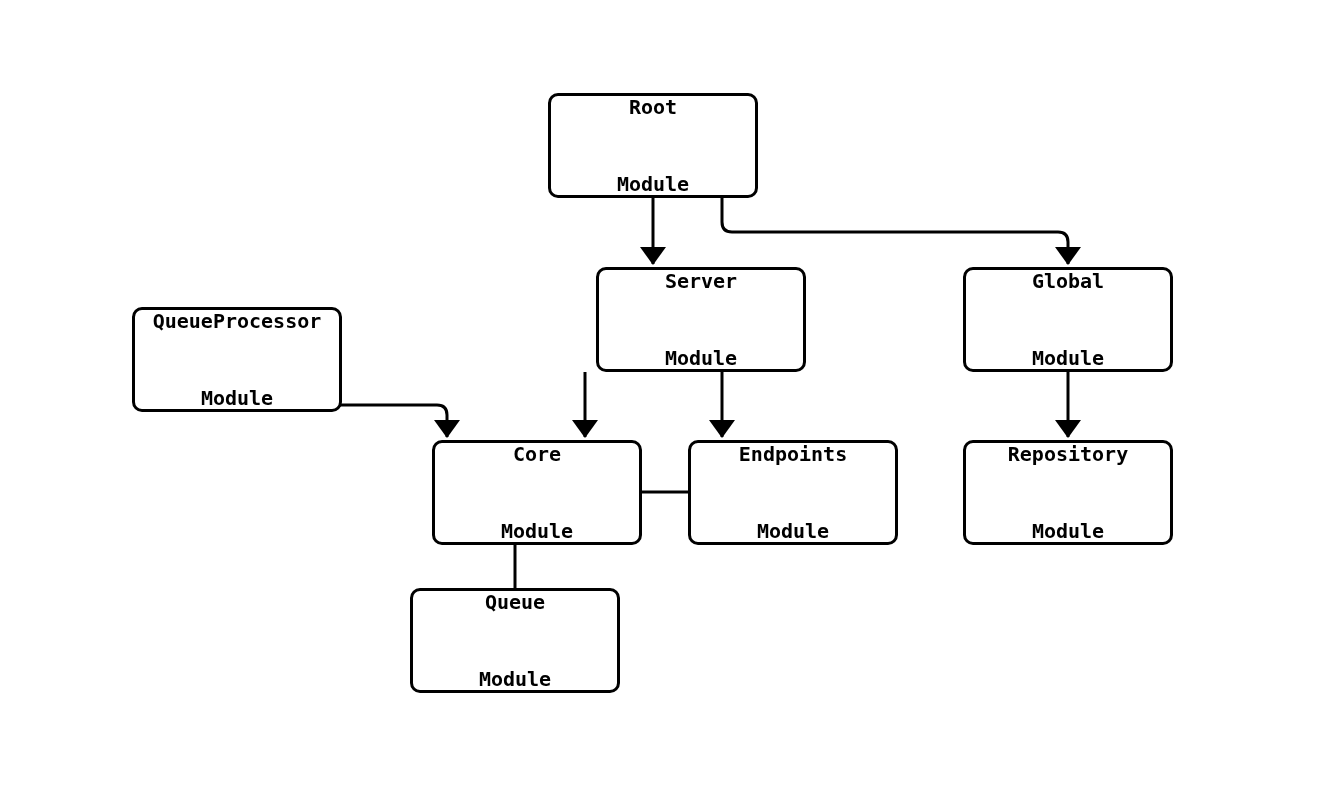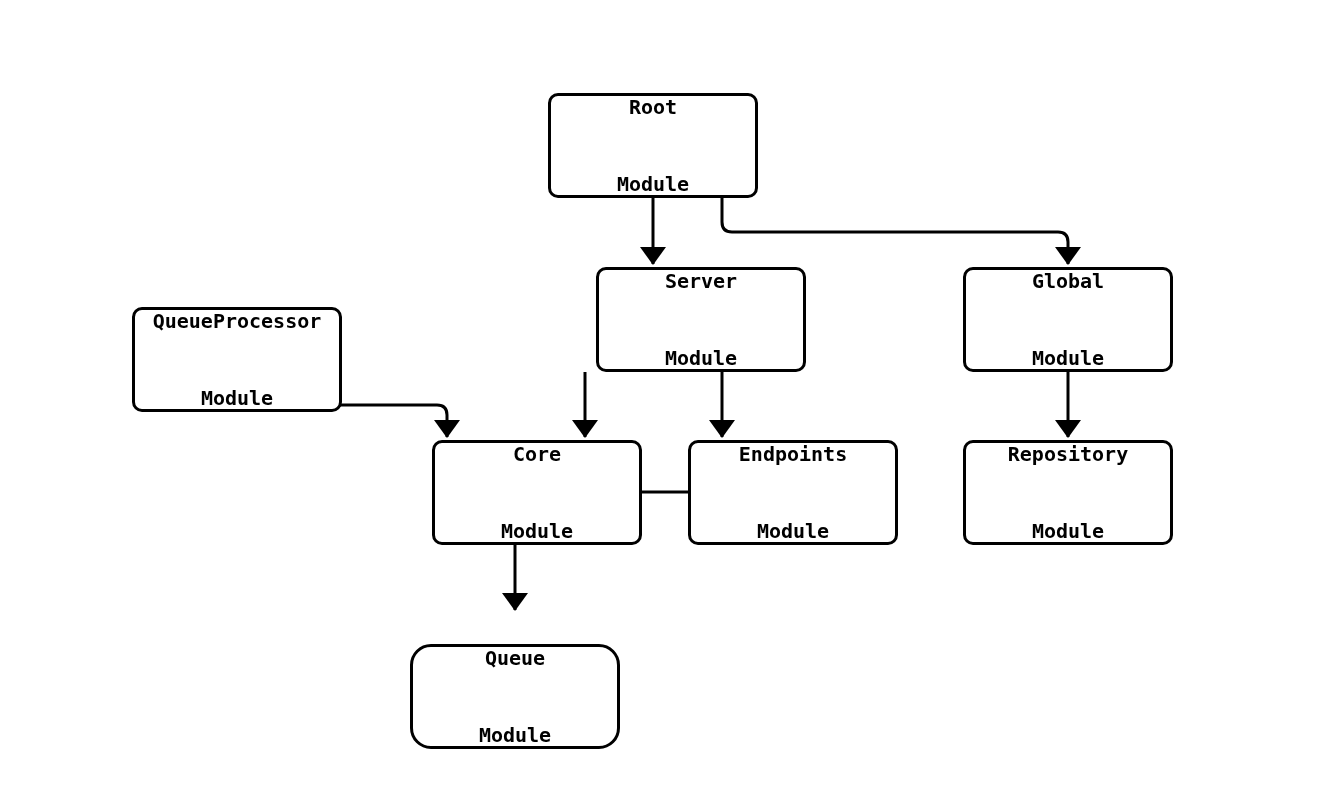--- a/index.html
+++ b/index.html
@@ -41,21 +41,21 @@
     color: #000000;
   }
   
   .pos-root          { left: 548px;  top: 93px;  }
   .pos-queueprocessor{ left: 132px;  top: 267px; margin-top: 40px; }
   .pos-server        { left: 548px;  top: 267px; margin-left: 48px; }
   .pos-global        { left: 963px;  top: 267px; gap: 8px; }
   .pos-core          { left: 432px;  top: 440px; }
   .pos-endpoints     { left: 688px;  top: 440px; }
   .pos-repository    { left: 963px;  top: 440px; }
-  .pos-queue         { left: 410px;  top: 644px; border-radius: 21px; }
+  .pos-queue         { left: 410px;  top: 588px; }
 </style>
 </head>
 <body>
 
 <div id="canvas">
 
   <svg id="edges-svg" viewBox="0 0 1337 809" xmlns="http://www.w3.org/2000/svg">
     <defs>
       <marker id="arrowhead" markerUnits="userSpaceOnUse" markerWidth="18" markerHeight="26" refX="17" refY="13" orient="auto">
         <path d="M0,0 L18,13 L0,26 Z" fill="#000000"></path>

